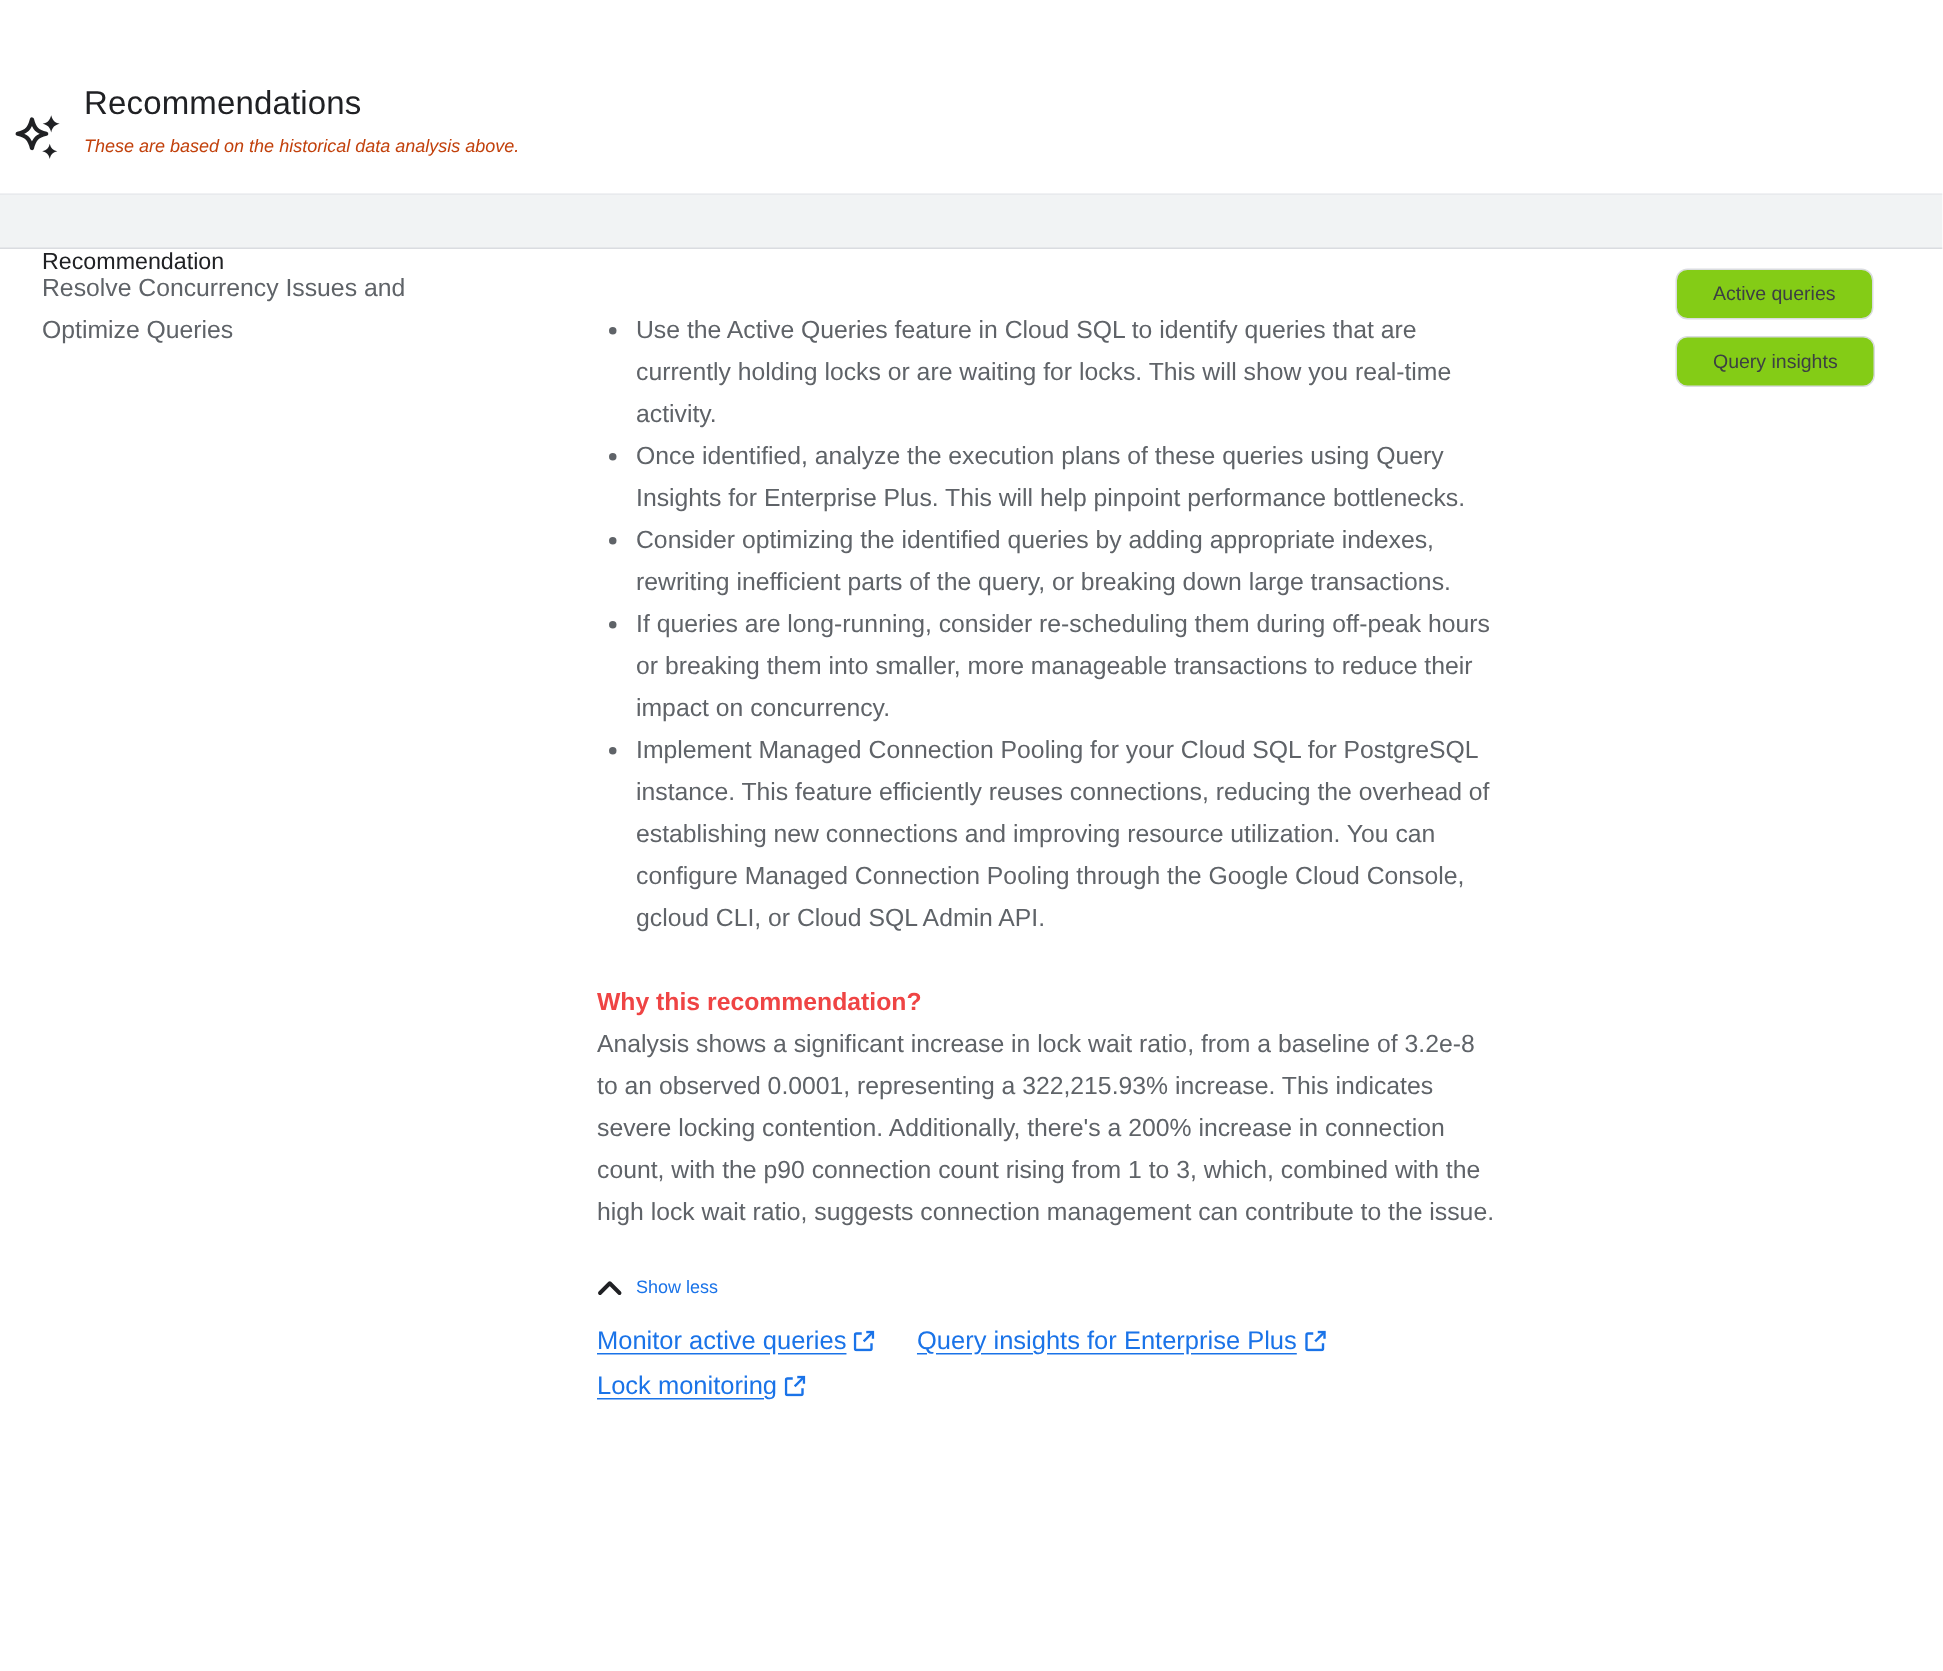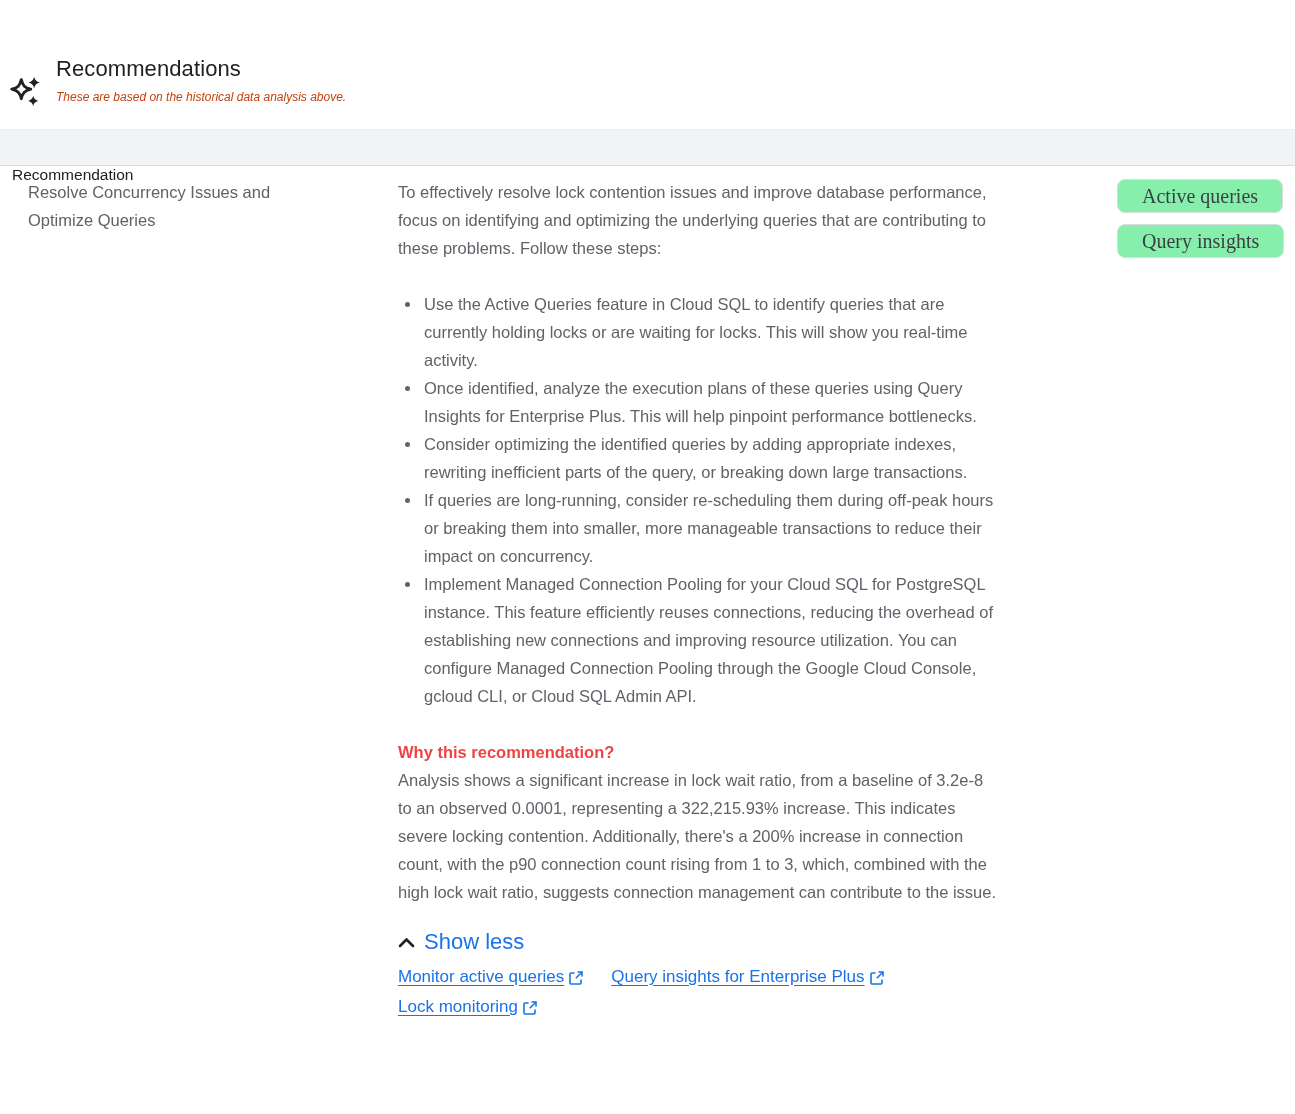--- a/index.html
+++ b/index.html
@@ -22,21 +22,21 @@
   .rec-table { margin-top: 17px; }
   .thead {
     display: grid; grid-template-columns: 362px 645px 1fr;
     align-items: center;
     background: #f1f3f4;
     border-top: 1px solid #e8eaed;
     border-bottom: 1px solid #dadce0;
     height: 37px;
     font-size: 15.5px; font-weight: 500; color: #202124;
   }
-  .th-rec { padding-left: 12px; margin-top: 36px; }
+  .th-rec { padding-left: 28px; margin-top: 36px; }
 
   .trow {
     display: grid; grid-template-columns: 362px 645px 1fr;
     border-bottom: 1px solid #dadce0;
     padding-top: 12px;
     min-height: 952px;
     gap: 36px;
   }
   .cell-rec {
     padding-left: 28px; padding-right: 40px;
@@ -46,44 +46,44 @@
     padding-right: 42px;
     font-size: 16.5px; line-height: 28px; color: #5f6368;
   }
   .cell-details ul { margin: 28px 0 28px 0; padding-left: 24px; }
   .cell-details li { margin: 0; padding-left: 2px; }
   .why-heading { font-weight: 700; color: #ef4444; margin-top: 28px; }
 
   .show-less {
     display: inline-flex; align-items: center; gap: 9px;
     margin-top: 22px; cursor: pointer;
-    font-size: 22px; font-weight: 500; color: #1a73e8;
+    font-size: 12px; font-weight: 500; color: #1a73e8;
   }
   .show-less svg { display: block; }
 
   .doc-links {
     display: flex; flex-wrap: wrap; column-gap: 28px; row-gap: 2px;
     margin-top: 7px; max-width: 560px;
   }
   .doc-link {
     display: inline-flex; align-items: center; gap: 5px;
     font-size: 17px; color: #1a73e8; cursor: pointer; white-space: nowrap;
   }
   .doc-link .link-text { text-decoration: underline; text-underline-offset: 3px; }
   .doc-link svg { display: block; margin-top: 1px; }
 
   
   .cell-actions { padding-left: 38px; padding-top: 1px; display: flex; flex-direction: column; gap: 11px; align-items: flex-start; }
   .chip {
-    background: #86efac;
+    background: #84cc16;
     border: 1px solid #dadce0;
     border-radius: 8px;
     padding: 5px 24px;
-    font-family: Liberation Serif, serif;
-    font-size: 20px; font-weight: 500; color: #3c4043;
+    font-family: Liberation Sans, sans-serif;
+    font-size: 13px; font-weight: 500; color: #3c4043;
     line-height: 22px;
     cursor: pointer; white-space: nowrap;
   }
 </style>
 </head>
 <body>
 
 <div class="page-header">
   <div class="sparkle-wrap">
     <svg width="38" height="38" viewBox="0 0 40 40" fill="none">
@@ -103,21 +103,20 @@
   <div class="thead">
     <div class="th-rec">Recommendation</div>
     <div></div>
   </div>
 
   <div class="trow">
 
     <div class="cell-rec">Resolve Concurrency Issues and Optimize Queries</div>
 
     <div class="cell-details">
-      <p>To effectively resolve lock contention issues and improve database performance, focus on identifying and optimizing the underlying queries that are contributing to these problems. Follow these steps:</p>
 
       <ul>
         <li>Use the Active Queries feature in Cloud SQL to identify queries that are currently holding locks or are waiting for locks. This will show you real-time activity.</li>
         <li>Once identified, analyze the execution plans of these queries using Query Insights for Enterprise Plus. This will help pinpoint performance bottlenecks.</li>
         <li>Consider optimizing the identified queries by adding appropriate indexes, rewriting inefficient parts of the query, or breaking down large transactions.</li>
         <li>If queries are long-running, consider re-scheduling them during off-peak hours or breaking them into smaller, more manageable transactions to reduce their impact on concurrency.</li>
         <li>Implement Managed Connection Pooling for your Cloud SQL for PostgreSQL instance. This feature efficiently reuses connections, reducing the overhead of establishing new connections and improving resource utilization. You can configure Managed Connection Pooling through the Google Cloud Console, gcloud CLI, or Cloud SQL Admin API.</li>
       </ul>
 
       <div class="why-heading">Why this recommendation?</div>

